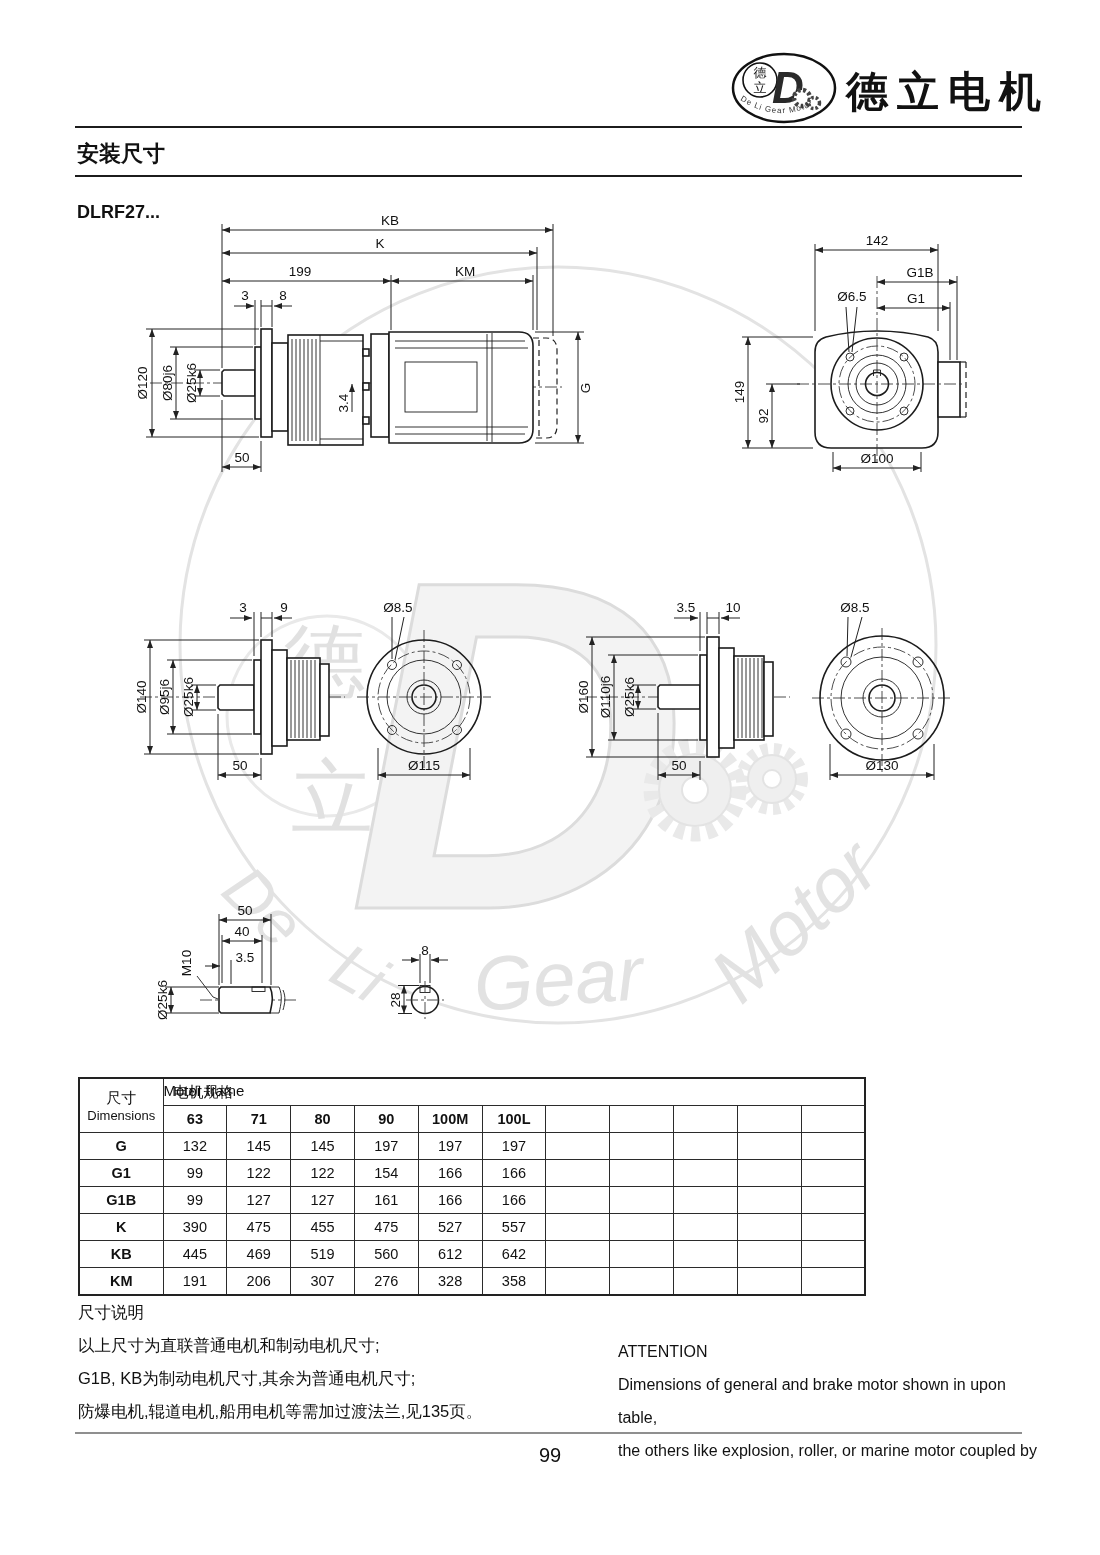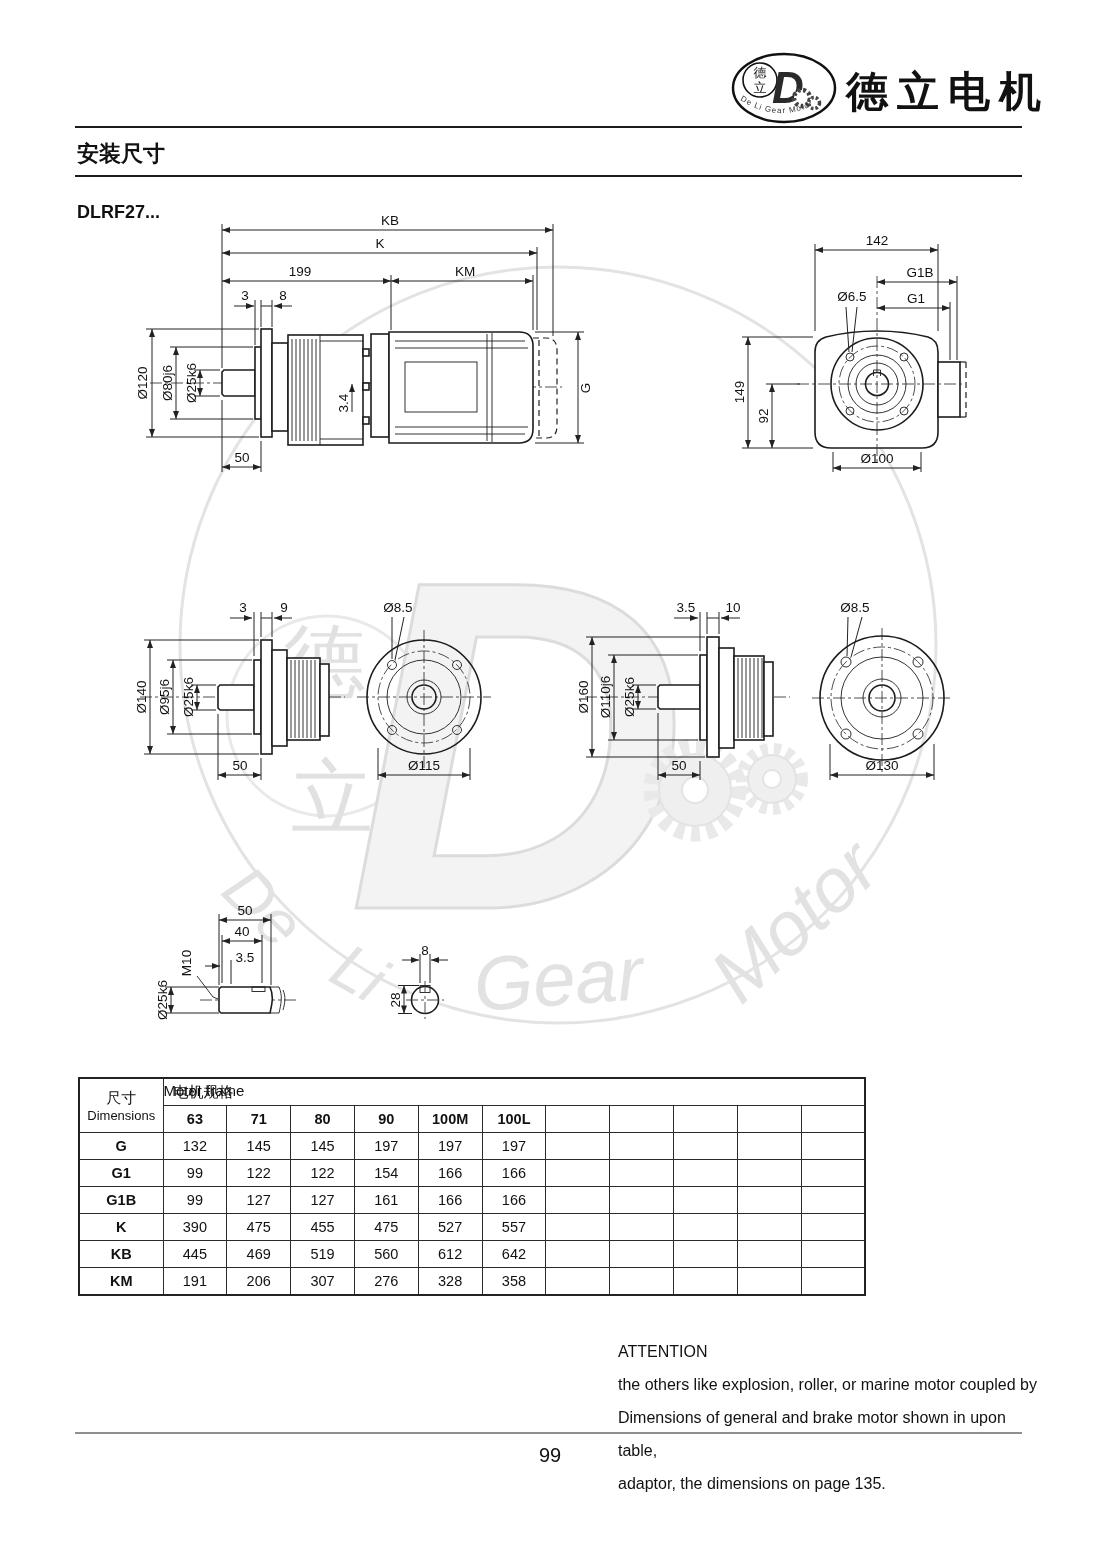--- a/index.html
+++ b/index.html
@@ -530,22 +530,27 @@
       <td>358</td>
       <td></td>
       <td></td>
       <td></td>
       <td></td>
       <td></td>
     </tr>
   </tbody>
     </table>
 
+  <div class="notes-zh fg">
+    <div class="notes-title">尺寸说明</div>
+    <div>以上尺寸为直联普通电机和制动电机尺寸;</div>
+    <div>G1B, KB为制动电机尺寸,其余为普通电机尺寸;</div>
+    <div>防爆电机,辊道电机,船用电机等需加过渡法兰,见135页。</div>
+  </div>
   <div class="notes-en fg">
     <div class="notes-title">ATTENTION</div>
+    <div>Dimensions of general and brake motor shown in upon table,</div>
     <div>the others like explosion, roller, or marine motor coupled by</div>
-    <div>Dimensions of general and brake motor shown in upon table,</div>
-    <div>adaptor, the dimensions on page 135.</div>
   </div>
 
   <div class="rule fg" style="left:75px;top:1432px;width:947px;height:2px;background:#8f8f8f;"></div>
   <div class="pageno fg">99</div>
 </div>
 
 </body></html>

